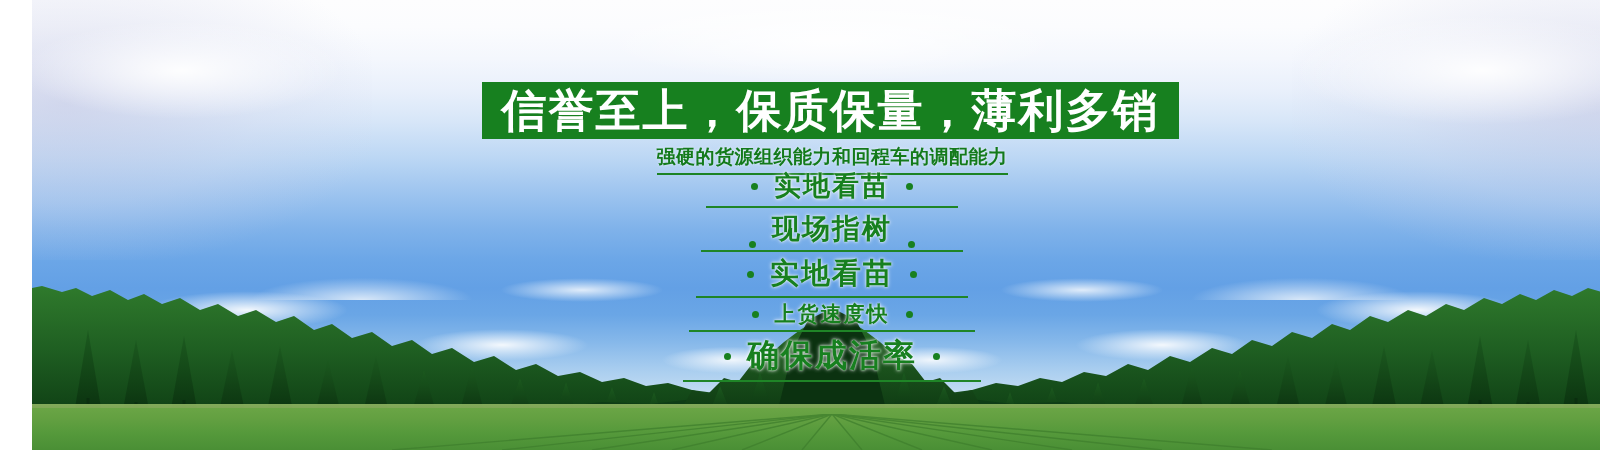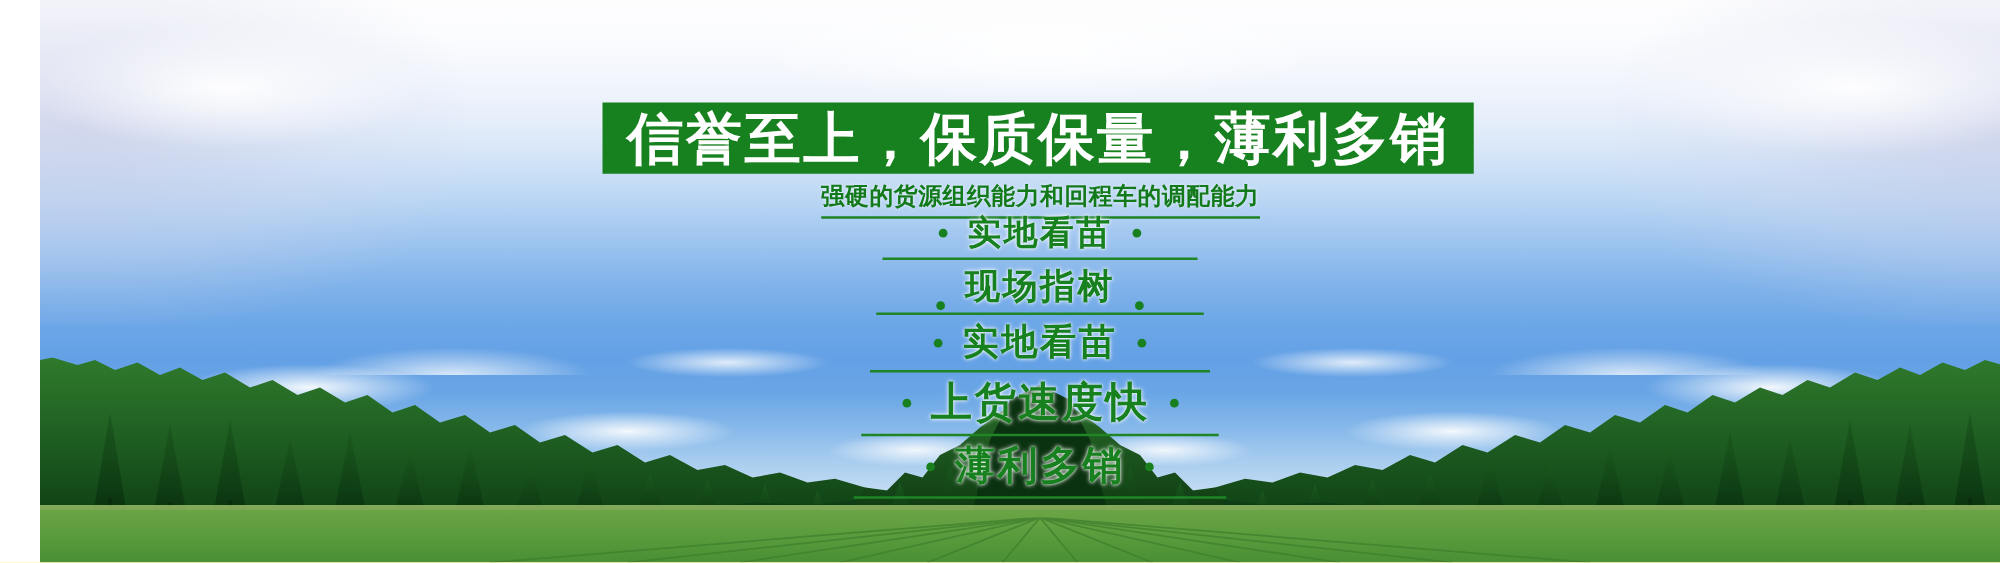--- a/index.html
+++ b/index.html
@@ -156,21 +156,21 @@
     font-family:"DejaVu Sans","Liberation Sans",sans-serif;
   }
 
   .feature-row.s1 { width:252px; }
   .feature-row.s1 .feature-label { font-size:27px; letter-spacing:2px; }
   .feature-row.s2 { width:262px;align-items:flex-end; }
   .feature-row.s2 .feature-label { font-size:28px; letter-spacing:2px; }
   .feature-row.s3 { width:272px; }
   .feature-row.s3 .feature-label { font-size:29px; letter-spacing:2px; }
   .feature-row.s4 { width:286px; }
-  .feature-row.s4 .feature-label { font-size:33px; letter-spacing:2px; }
+  .feature-row.s4 .feature-label { font-size:21px; letter-spacing:2px; }
   .feature-row.s5 { width:298px; }
   .feature-row.s5 .feature-label { font-size:32px; letter-spacing:2px; }
 </style>
 </head>
 <body>
 
 <div id="banner">
 
   <div class="sky"></div>
   <div class="sky-left-tint"></div>
@@ -336,19 +336,19 @@
       </div>
 
       <div class="feature-row s4">
         <span class="feature-dot"></span>
         <span class="feature-label">上货速度快</span>
         <span class="feature-dot"></span>
       </div>
 
       <div class="feature-row s5">
         <span class="feature-dot"></span>
-        <span class="feature-label">薄利多销</span>
+        <span class="feature-label">确保成活率</span>
         <span class="feature-dot"></span>
       </div>
 
     </div>
   </div>
 </div>
 
 </body></html>

